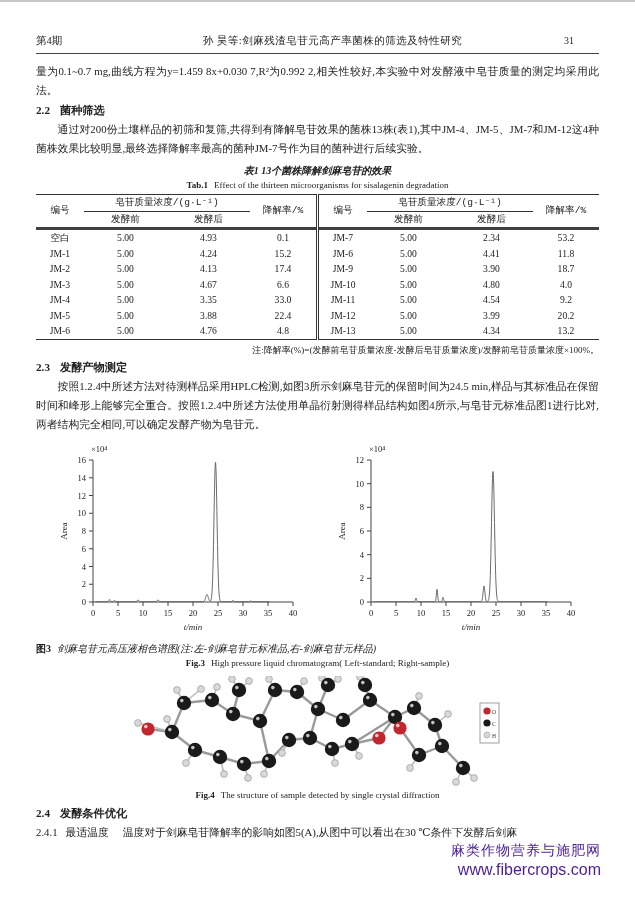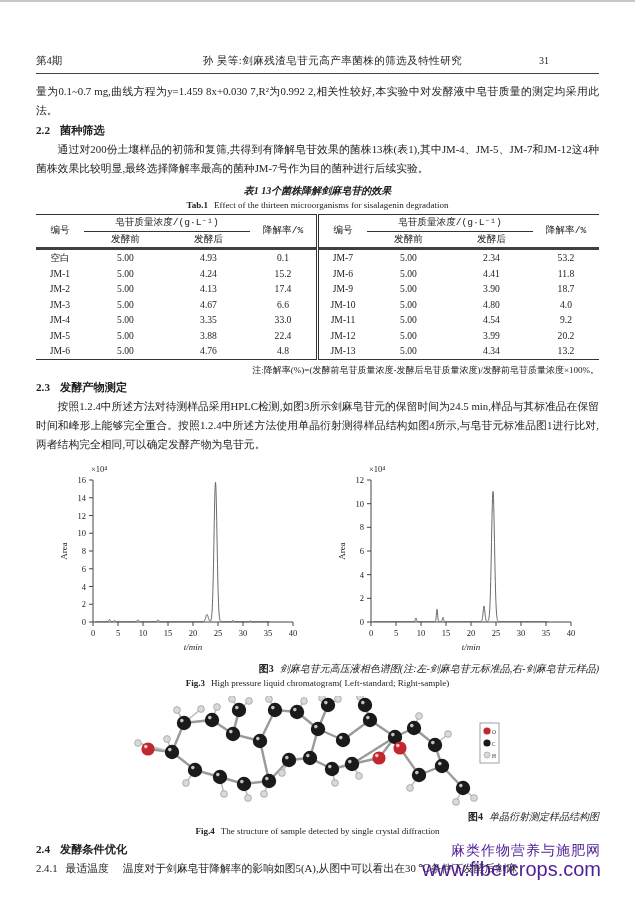--- a/index.html
+++ b/index.html
@@ -1,59 +1,59 @@
 <!DOCTYPE html>
 <html><head>
 <meta charset="utf-8">
 <style>
   html,body{margin:0;padding:0;background:#fff;}
   body{
     width:635px;height:899px;overflow:hidden;position:relative;
     font-family:"Liberation Serif","DejaVu Serif",serif;
     color:#222;border-top:2px solid #c8c8c8;
   }
-  .page{padding:44px 36px 0 36px;}
+  .page{padding:24px 36px 0 36px;}
   
   .runhead{display:flex;align-items:baseline;font-size:10.5px;margin-top:8px;}
   .runhead .issue{width:90px;}
   .runhead .rtitle{flex:1;text-align:center;letter-spacing:.5px;}
-  .runhead .pageno{width:60px;text-align:left;font-size:10px;}
+  .runhead .pageno{width:60px;text-align:center;font-size:10px;}
   .headrule{border:none;border-top:1.2px solid #444;margin:5px 0 8px 0;}
   
   p{margin:0;font-size:10.8px;line-height:19px;text-align:justify;}
   p.indent{text-indent:2em;}
   .h2{font-size:11.2px;font-weight:bold;margin:3px 0 2px 0;}
   .h2 .no{margin-right:10px;}
   
   .tblcap-cn{text-align:center;font-size:10px;font-weight:bold;font-style:italic;margin-top:6px;}
   .tblcap-en{text-align:center;font-size:9px;margin:2px 0 4px 0;}
   .tblcap-en b{margin-right:6px;}
   table.t1{border-collapse:collapse;width:563px;margin:0 auto;font-size:9.6px;
     border-top:1.6px solid #333;border-bottom:1.6px solid #333;}
   table.t1 th,table.t1 td{padding:1px 2px;text-align:center;font-weight:normal;line-height:13.5px;}
   table.t1 thead{border-bottom:3px solid #404040;font-family:Liberation Mono, monospace;}
   table.t1 th.conc{border-bottom:.8px solid #333;}
   table.t1 .sep{border-left:3px double #333;}
   .tnote{font-size:9px;margin:4px 0 2px 24px;text-align:right;}
   
   .charts{display:flex;justify-content:center;gap:26px;margin-top:4px;}
-  .figcap-cn{text-align:right;font-size:10px;font-style:italic;margin-top:2px;}
+  .figcap-cn{text-align:left;font-size:10px;font-style:italic;margin-top:2px;}
   .figcap-cn b{font-style:normal;margin-right:6px;}
   .figcap-en{text-align:center;font-size:9px;margin-top:2px;}
   .figcap-en b{margin-right:6px;}
   
   .molwrap{display:flex;justify-content:center;margin-top:8px;}
   
   .sub-line{font-size:10.8px;line-height:19px;}
   .sub-line .subno{font-weight:normal;margin-right:8px;}
   .sub-line .subtitle{margin-right:14px;}
   
   .wm{position:absolute;right:34px;bottom:22px;text-align:right;color:#4c1d95;line-height:19px;}
   .wm .l1{font-size:14px;letter-spacing:1px;}
-  .wm .l2{font-size:20px;font-family:"Liberation Sans","DejaVu Sans",sans-serif;}
+  .wm .l2{font-size:16px;font-family:"Liberation Sans","DejaVu Sans",sans-serif;}
   svg text{font-family:"Liberation Serif","DejaVu Serif",serif;}
 </style>
 </head>
 <body>
 
 <div class="page">
 
   <div class="runhead">
     <span class="issue">第4期</span>
     <span class="rtitle">孙 昊等:剑麻残渣皂苷元高产率菌株的筛选及特性研究</span>
@@ -411,23 +411,20 @@
         <rect x="348" y="27" width="19" height="40" fill="#fff" stroke="#888" stroke-width="0.8"></rect>
         <circle cx="355" cy="35" r="3.6" fill="#c1272d"></circle>
         <text x="360" y="38" font-size="5.5" fill="#333">O</text>
         <circle cx="355" cy="47" r="3.6" fill="#1a1a1a"></circle>
         <text x="360" y="50" font-size="5.5" fill="#333">C</text>
         <circle cx="355" cy="59" r="3" fill="#d9d9d9" stroke="#999" stroke-width="0.6"></circle>
         <text x="360" y="62" font-size="5.5" fill="#333">H</text>
       </svg>
   </div>
 
-  <div class="figcap-cn">
-    <b>图4</b><span>单晶衍射测定样品结构图</span>
-  </div>
   <div class="figcap-en">
     <b>Fig.4</b><span>The structure of sample detected by single crystal diffraction</span>
   </div>
 
   <div class="h2" style="margin-top:6px">
     <span class="no">2.4</span><span>发酵条件优化</span>
   </div>
   <div class="sub-line">
     <span class="subno">2.4.1</span><span class="subtitle">最适温度</span><span>温度对于剑麻皂苷降解率的影响如图5(A),从图中可以看出在30 ℃条件下发酵后剑麻</span>
   </div>

